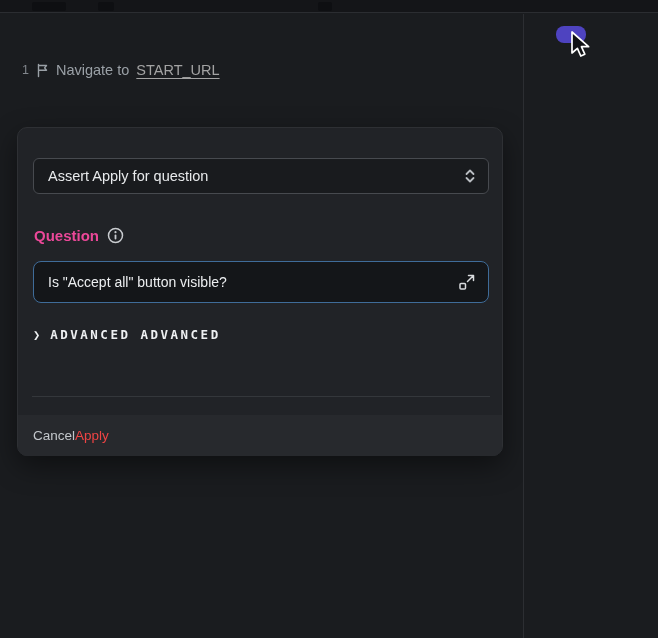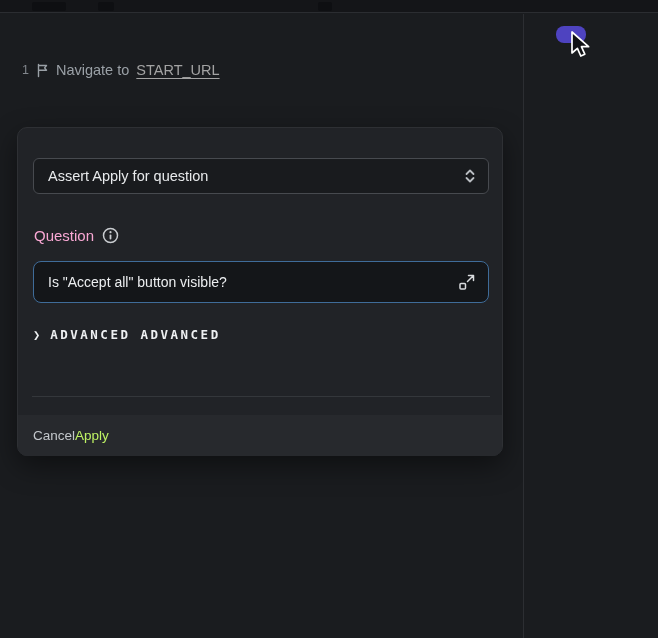--- a/index.html
+++ b/index.html
@@ -29,37 +29,37 @@
   
   .card { position:absolute; left:17px; top:113px; width:486px; height:329px;
     background:#212327; border:1px solid #2e3034; border-radius:10px;
     box-shadow:0 10px 28px rgba(0,0,0,.45); }
   .select-box { position:absolute; left:15px; top:30px; width:456px; height:36px;
     background:#191b1e; border:1px solid #474a4f; border-radius:6px;
     display:flex; align-items:center; justify-content:space-between;
     padding:0 12px 0 14px; cursor:pointer; }
   .select-box .val { color:#e8eaec; font-size:14.5px; }
   .q-label-row { position:absolute; left:16px; top:99px; display:flex; align-items:center; gap:8px; }
-  .q-label { color:#f9a8d4; font-size:15px; font-weight:400; }
+  .q-label { color:#ec4899; font-size:15px; font-weight:700; }
   .q-input { position:absolute; left:15px; top:133px; width:456px; height:42px;
     background:#141619; border:1.5px solid #3f6c99; border-radius:8px;
     display:flex; align-items:center; justify-content:space-between;
     padding:0 12px 0 14px; }
   .q-input .val { color:#eceef0; font-size:14px; }
   .adv-row { position:absolute; left:15px; top:199px; display:flex; align-items:center; gap:10px;
     font-family:"DejaVu Sans Mono", monospace; font-weight:700; font-size:12.5px;
     letter-spacing:2.5px; color:#eef0f2; cursor:pointer; }
   .adv-chevron { font-size:12px; letter-spacing:0; }
   .card-divider { position:absolute; left:14px; top:268px; width:458px; height:1px; background:#34373b; }
   .card-footer { position:absolute; left:0; top:287px; width:484px; height:41px;
     background:#27292d; border-radius:0 0 9px 9px;
     display:flex; align-items:center; padding:0 15px; }
   .btn-cancel { color:#c3c7cb; font-size:13.5px; cursor:pointer; background:none; border:none;
     font-family:"Liberation Sans", sans-serif; }
-  .btn-apply { color:#bef264; font-size:13.5px; cursor:pointer; background:none; border:none;
+  .btn-apply { color:#ef4444; font-size:13.5px; cursor:pointer; background:none; border:none;
     font-family:"Liberation Sans", sans-serif; }
 
   .marker-blob { position:absolute; left:556px; top:26px; width:30px; height:17px;
     background:#4e43c0; border-radius:8px; }
   .cursor { position:absolute; left:568px; top:30px; }
 
   .icon { display:inline-flex; align-items:center; justify-content:center; }
 </style>
 </head>
 <body>

